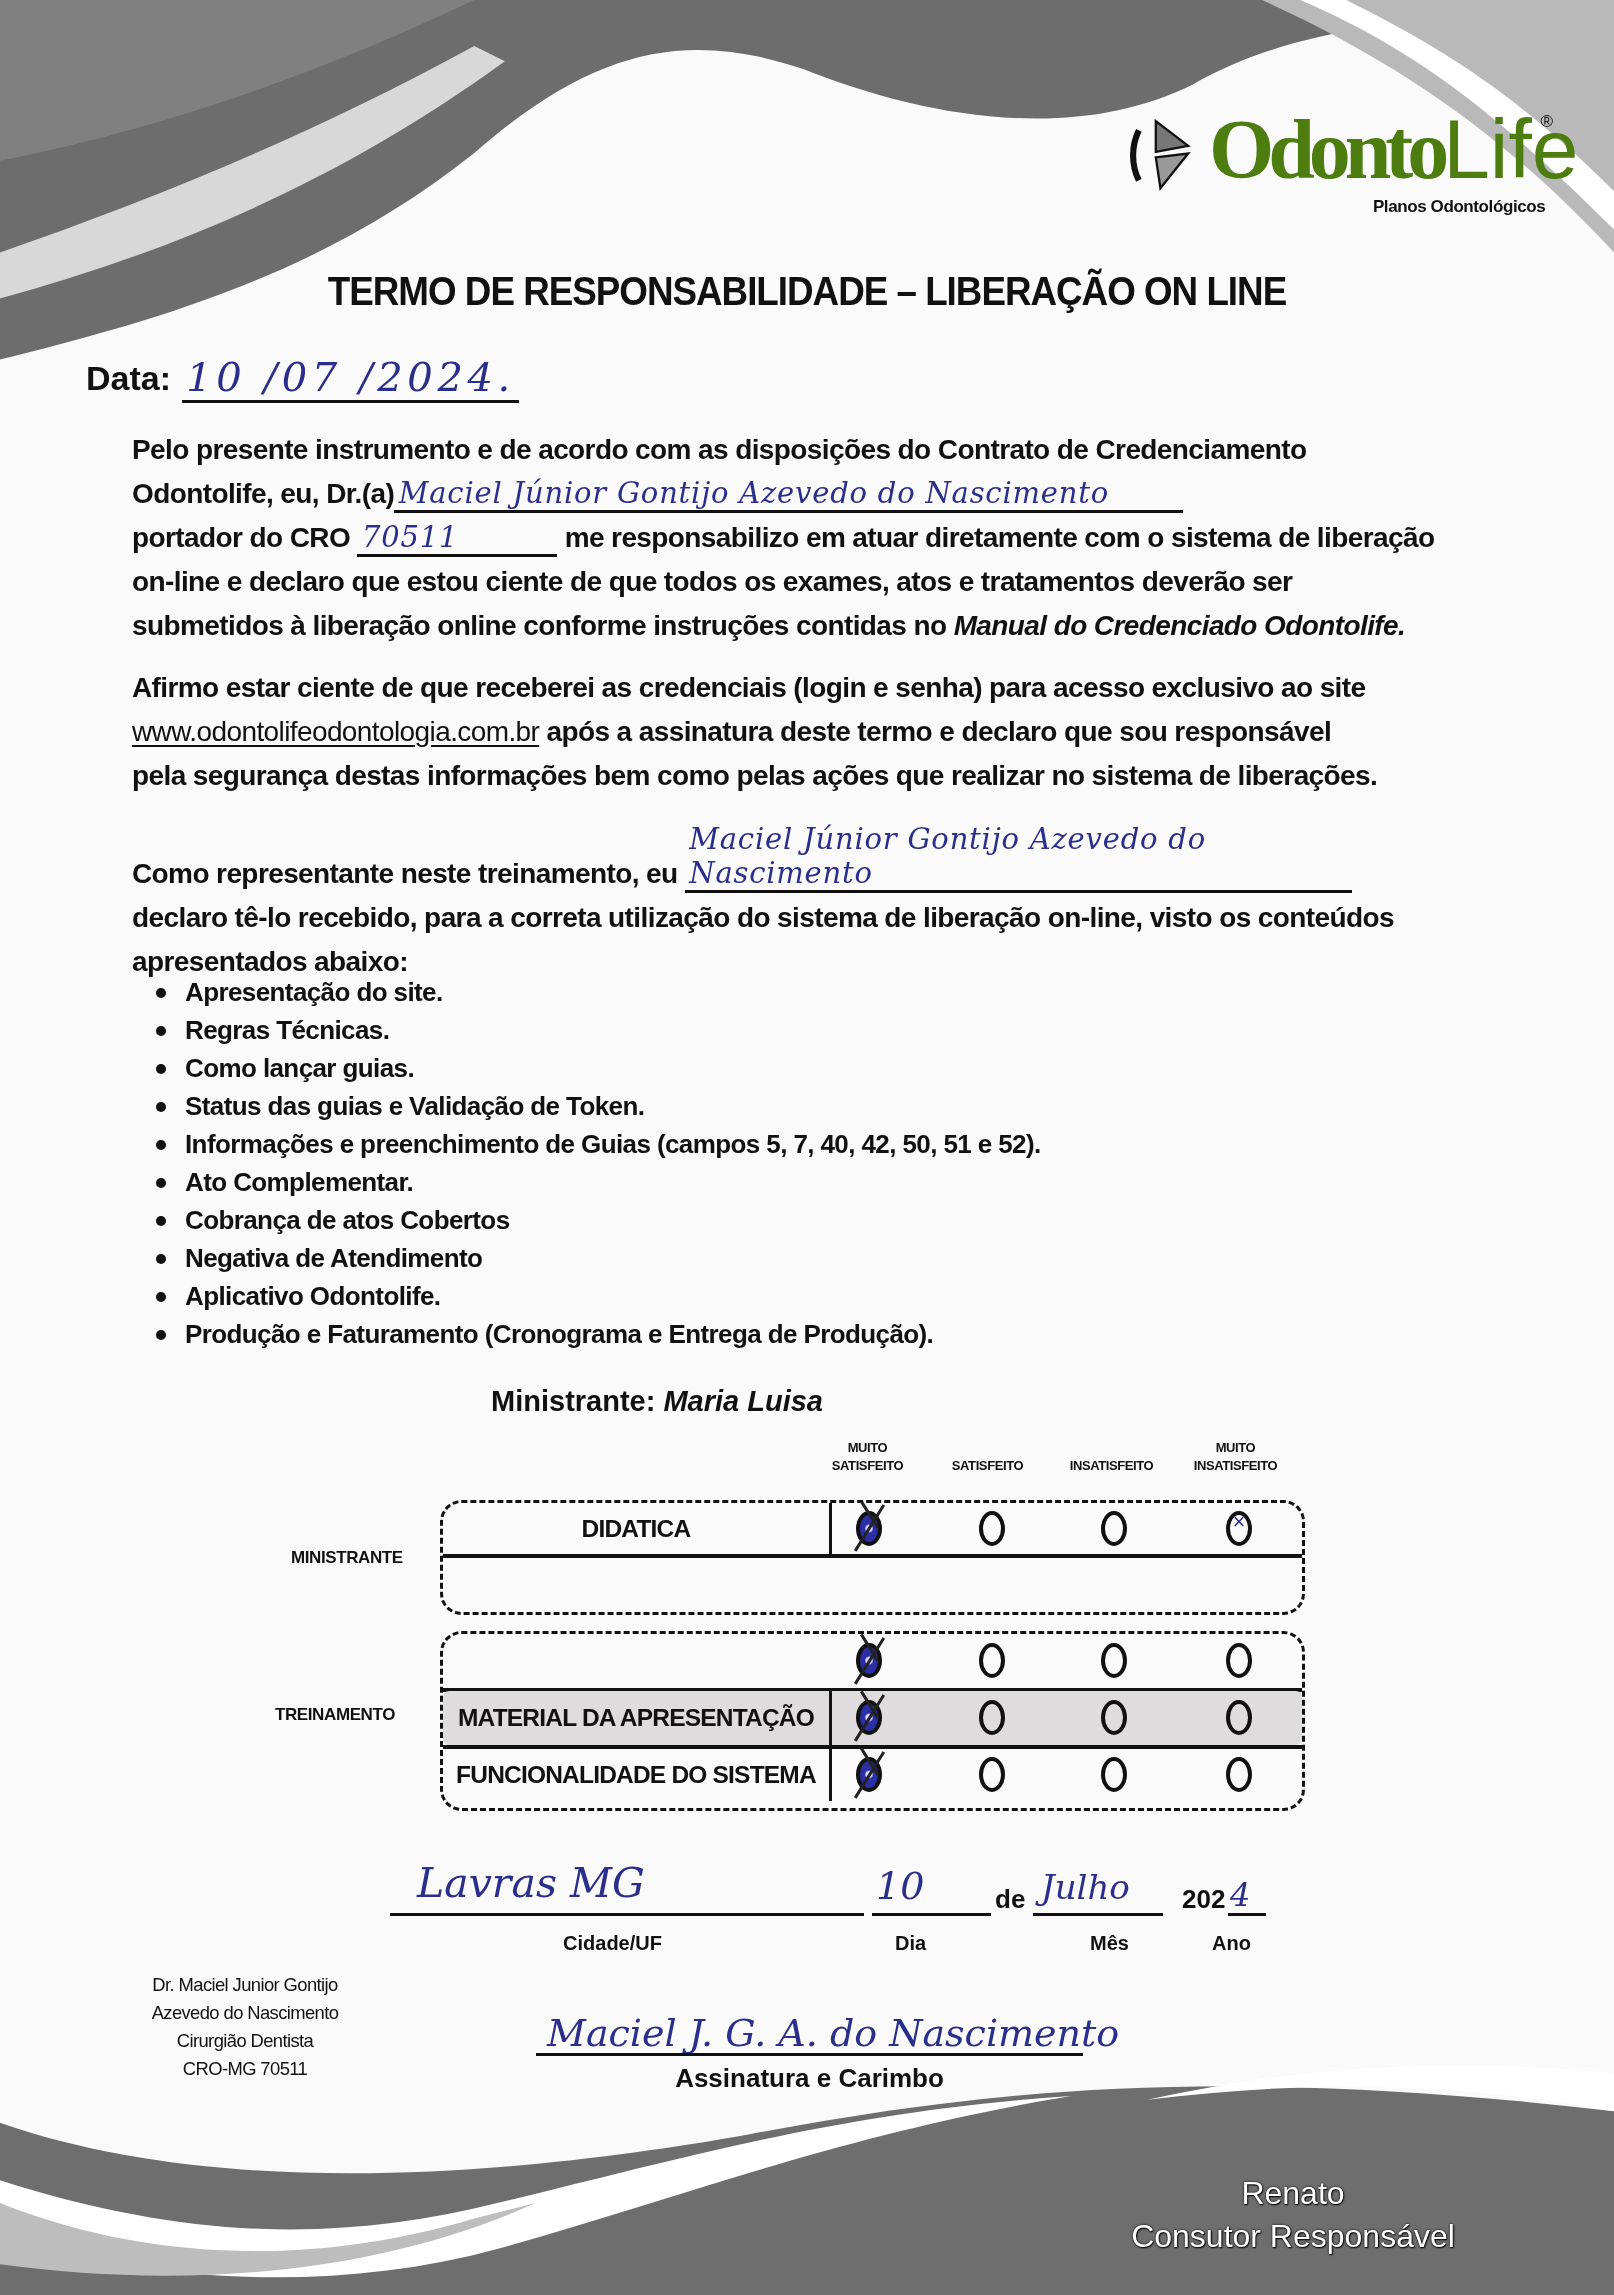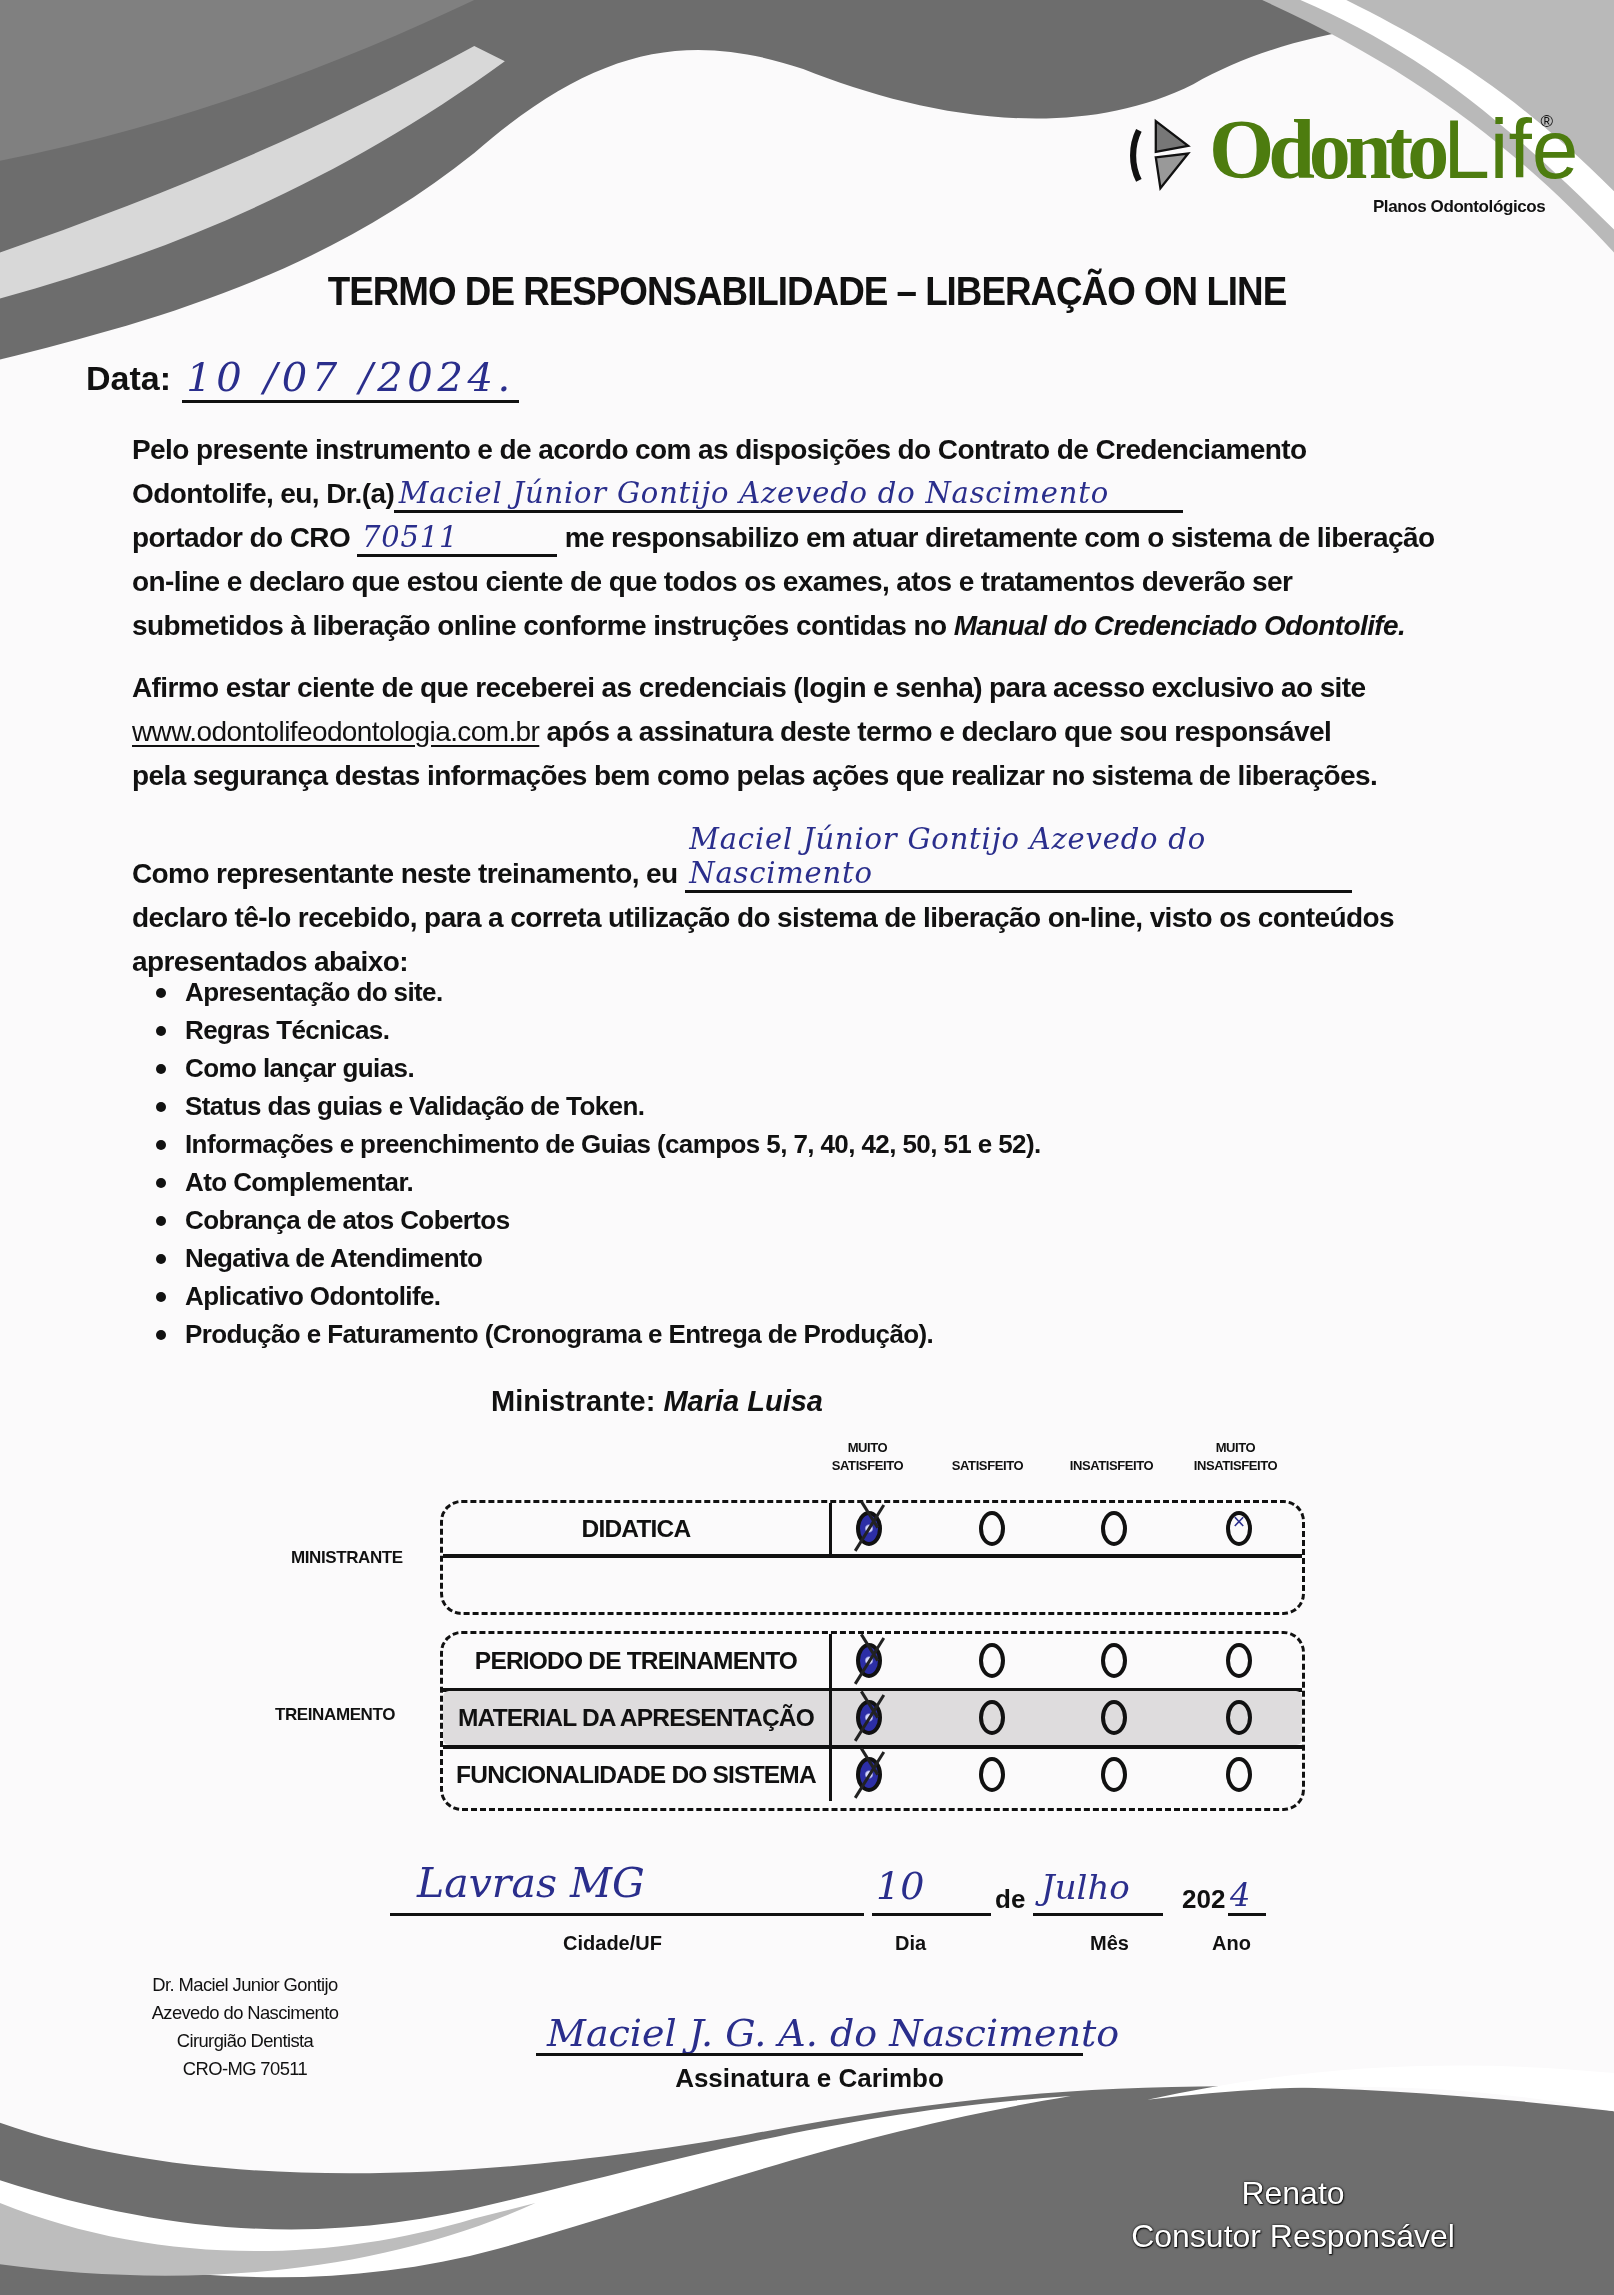--- a/index.html
+++ b/index.html
@@ -175,21 +175,20 @@
     <span class="radio" style="left:549px"></span>
     <span class="radio" style="left:671px"></span>
     <span class="radio scribble" style="left:796px"></span>
   </div>
   <div class="divider" style="top:51px"></div>
 </div>
 
 <div class="abs group-label" style="left:275px; top:1705px">TREINAMENTO</div>
 <div class="abs group" style="top:1631px; height:174px">
   <div class="row" style="top:0; height:54px">
-    <div class="row-label">PERIODO DE TREINAMENTO</div>
     <span class="radio checked" style="left:426px"></span>
     <span class="radio" style="left:549px"></span>
     <span class="radio" style="left:671px"></span>
     <span class="radio" style="left:796px"></span>
   </div>
   <div class="divider" style="top:54px"></div>
   <div class="row shaded" style="top:57px; height:54px">
     <div class="row-label">MATERIAL DA APRESENTAÇÃO</div>
     <span class="radio checked" style="left:426px"></span>
     <span class="radio" style="left:549px"></span>

